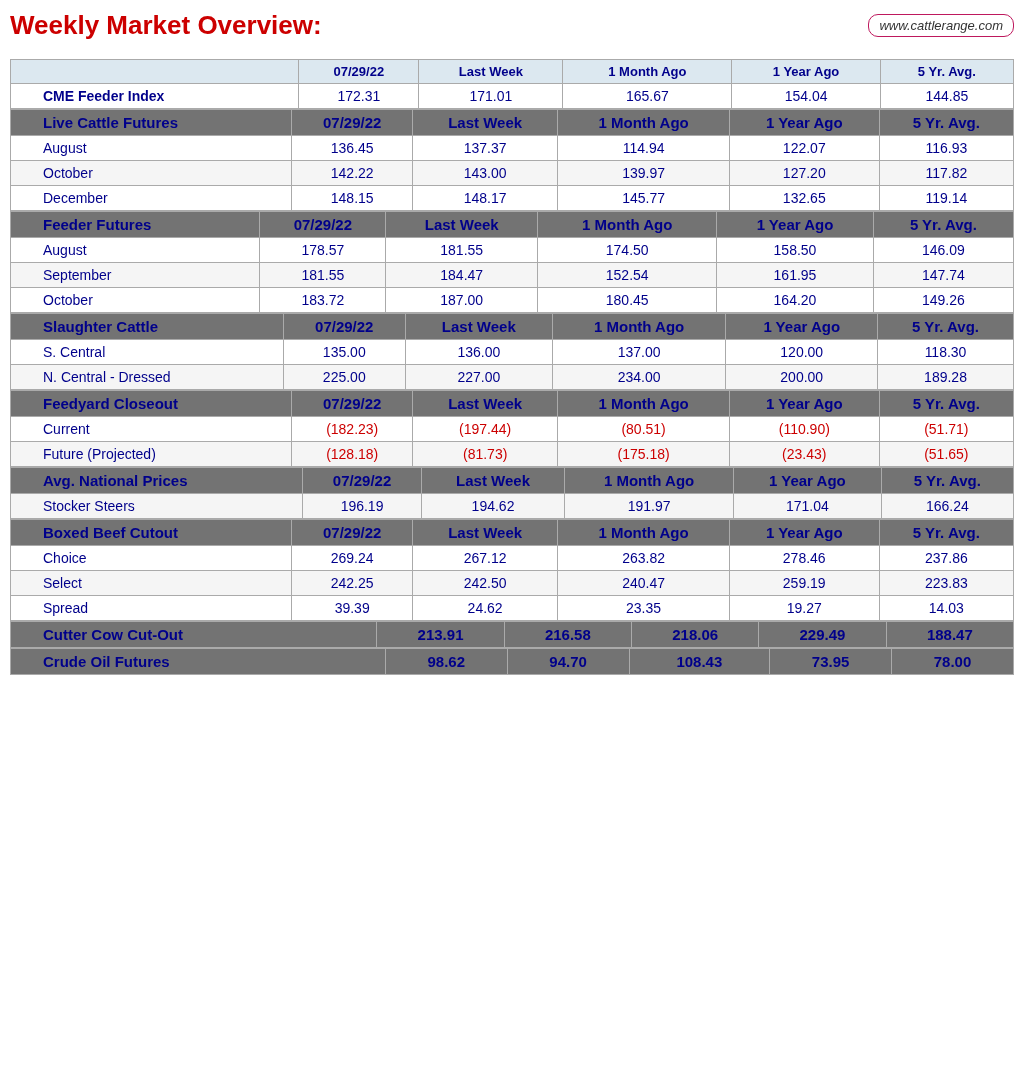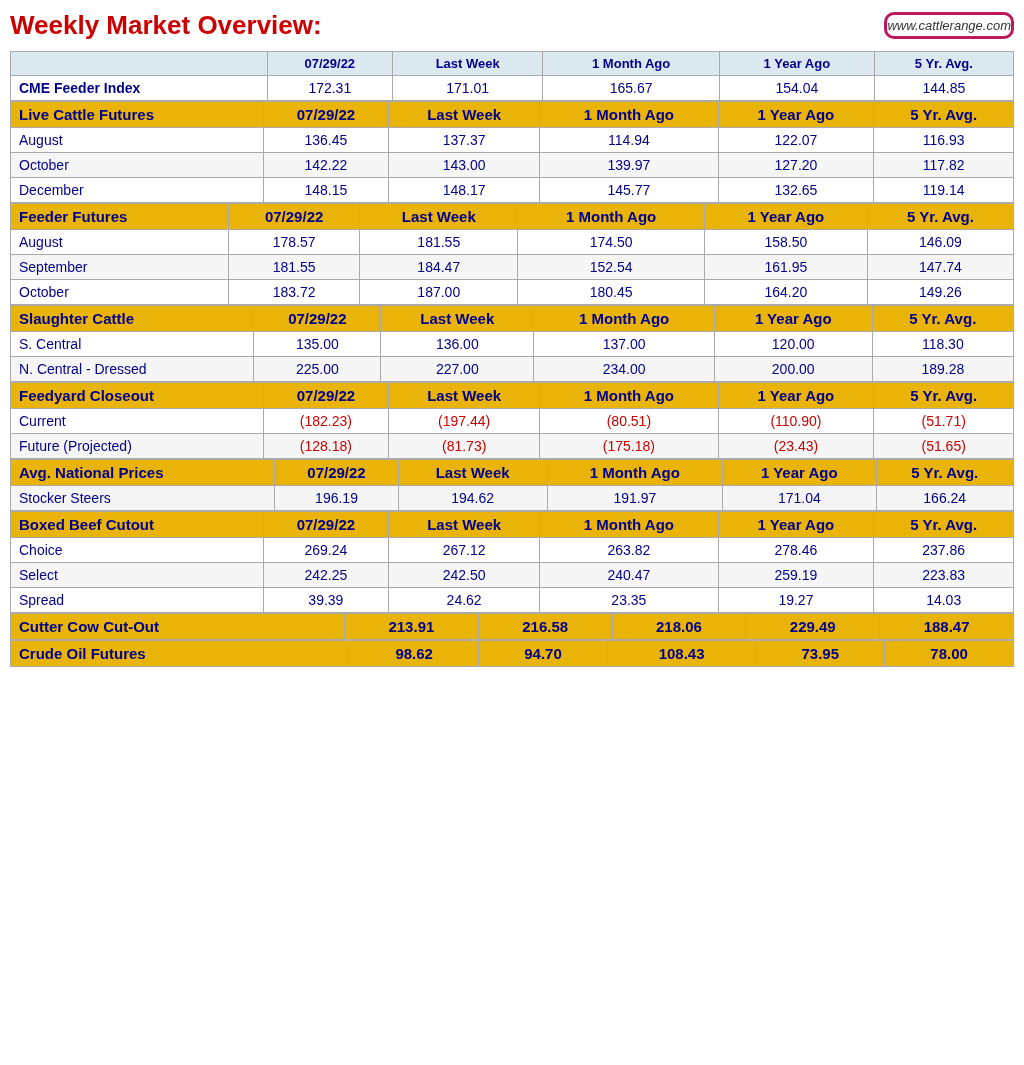--- a/index.html
+++ b/index.html
@@ -6,51 +6,52 @@
     body {
       font-family: Arial, sans-serif;
       background: #fff;
       padding: 10px;
       width: 1024px;
     }
     .page-header {
       display: flex;
       align-items: center;
       justify-content: space-between;
-      margin-bottom: 10px;
+      margin-bottom: 18px;
     }
     .page-title {
       font-size: 26px;
       font-weight: bold;
       color: #cc0000;
     }
     .site-logo {
-      border: 3px solid #be185d;
+      border: 1px solid #be185d;
       border-radius: 10px;
-      padding: 3px 0;
+      padding: 3px 10px;
       font-size: 13px;
       color: #333;
       font-style: italic;
     }
     table {
       width: 100%;
       border-collapse: collapse;
       margin-bottom: 0;
       font-size: 14px;
     }
     th, td {
       border: 1px solid #aaa;
       padding: 4px 8px;
       text-align: center;
     }
     td:first-child {
       text-align: left;
+      padding-left: 32px;
     }
     .section-header td {
-      background-color: #eab308;
+      background-color: #737373;
       font-weight: bold;
       color: #00008b;
       font-size: 15px;
     }
     .col-header {
       background-color: #dce8f0;
       font-weight: bold;
       color: #00008b;
       font-size: 13px;
     }

